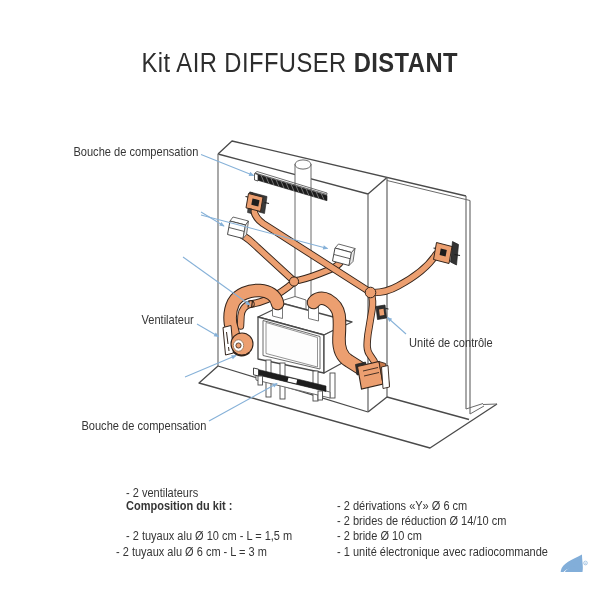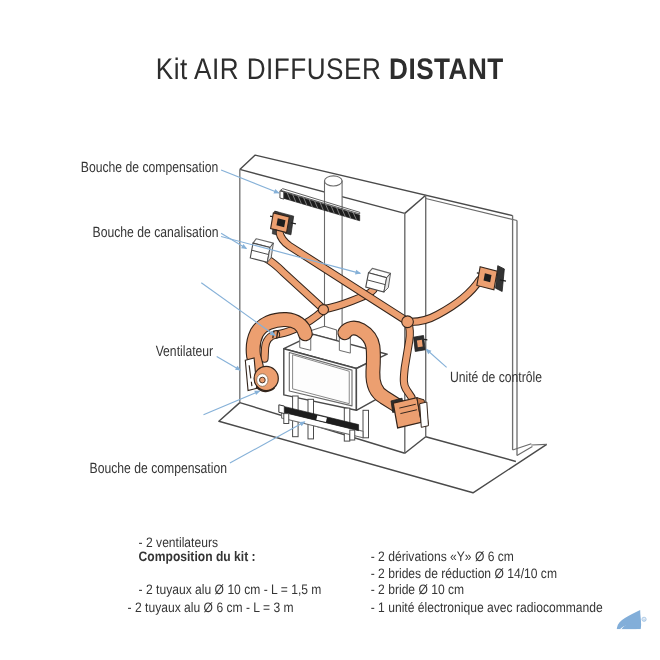--- a/index.html
+++ b/index.html
@@ -238,21 +238,20 @@
     <path class="arrow" marker-end="url(#ah)" d="M197,324 L218.5,336.5"></path>
     <path class="arrow" marker-end="url(#ah)" d="M185,377 L236,355.5"></path>
     <path class="arrow" marker-end="url(#ah)" d="M209,421 L277,383.5"></path>
     <path class="arrow" marker-end="url(#ah)" d="M406,334 L387.5,317.5"></path>
   </g>
 </svg>
 
 <h1 class="page-title"><span class="sq"><span>Kit AIR DIFFUSER</span>&nbsp;<b>DISTANT</b></span></h1>
 
 <div class="part-label" style="right:402px; top:144px;"><span class="sq">Bouche de compensation</span></div>
-<div class="part-label" style="right:401px; top:203px;"><span class="sq">Bouche de canalisation</span></div>
 <div class="part-label" style="right:406px; top:311.5px;"><span class="sq">Ventilateur</span></div>
 <div class="part-label" style="right:394px; top:417.5px;"><span class="sq">Bouche de compensation</span></div>
 <div class="part-label left-anchor" style="left:409px; top:335px;"><span class="sq">Unité de contrôle</span></div>
 
 <div class="kit-block">
   <div class="kit-line kit-heading" style="left:90px; top:499px;"><span class="sq">Composition du kit :</span></div>
   <div class="kit-line" style="left:90px; top:486px;"><span class="sq">- 2 ventilateurs</span></div>
   <div class="kit-line" style="left:90px; top:529.4px;"><span class="sq">- 2 tuyaux alu Ø 10 cm - L = 1,5 m</span></div>
   <div class="kit-line" style="left:80px; top:544.6px;"><span class="sq">- 2 tuyaux alu Ø 6 cm - L = 3 m</span></div>
   <div class="kit-line" style="left:301px; top:499px;"><span class="sq">- 2 dérivations «Y» Ø 6 cm</span></div>

